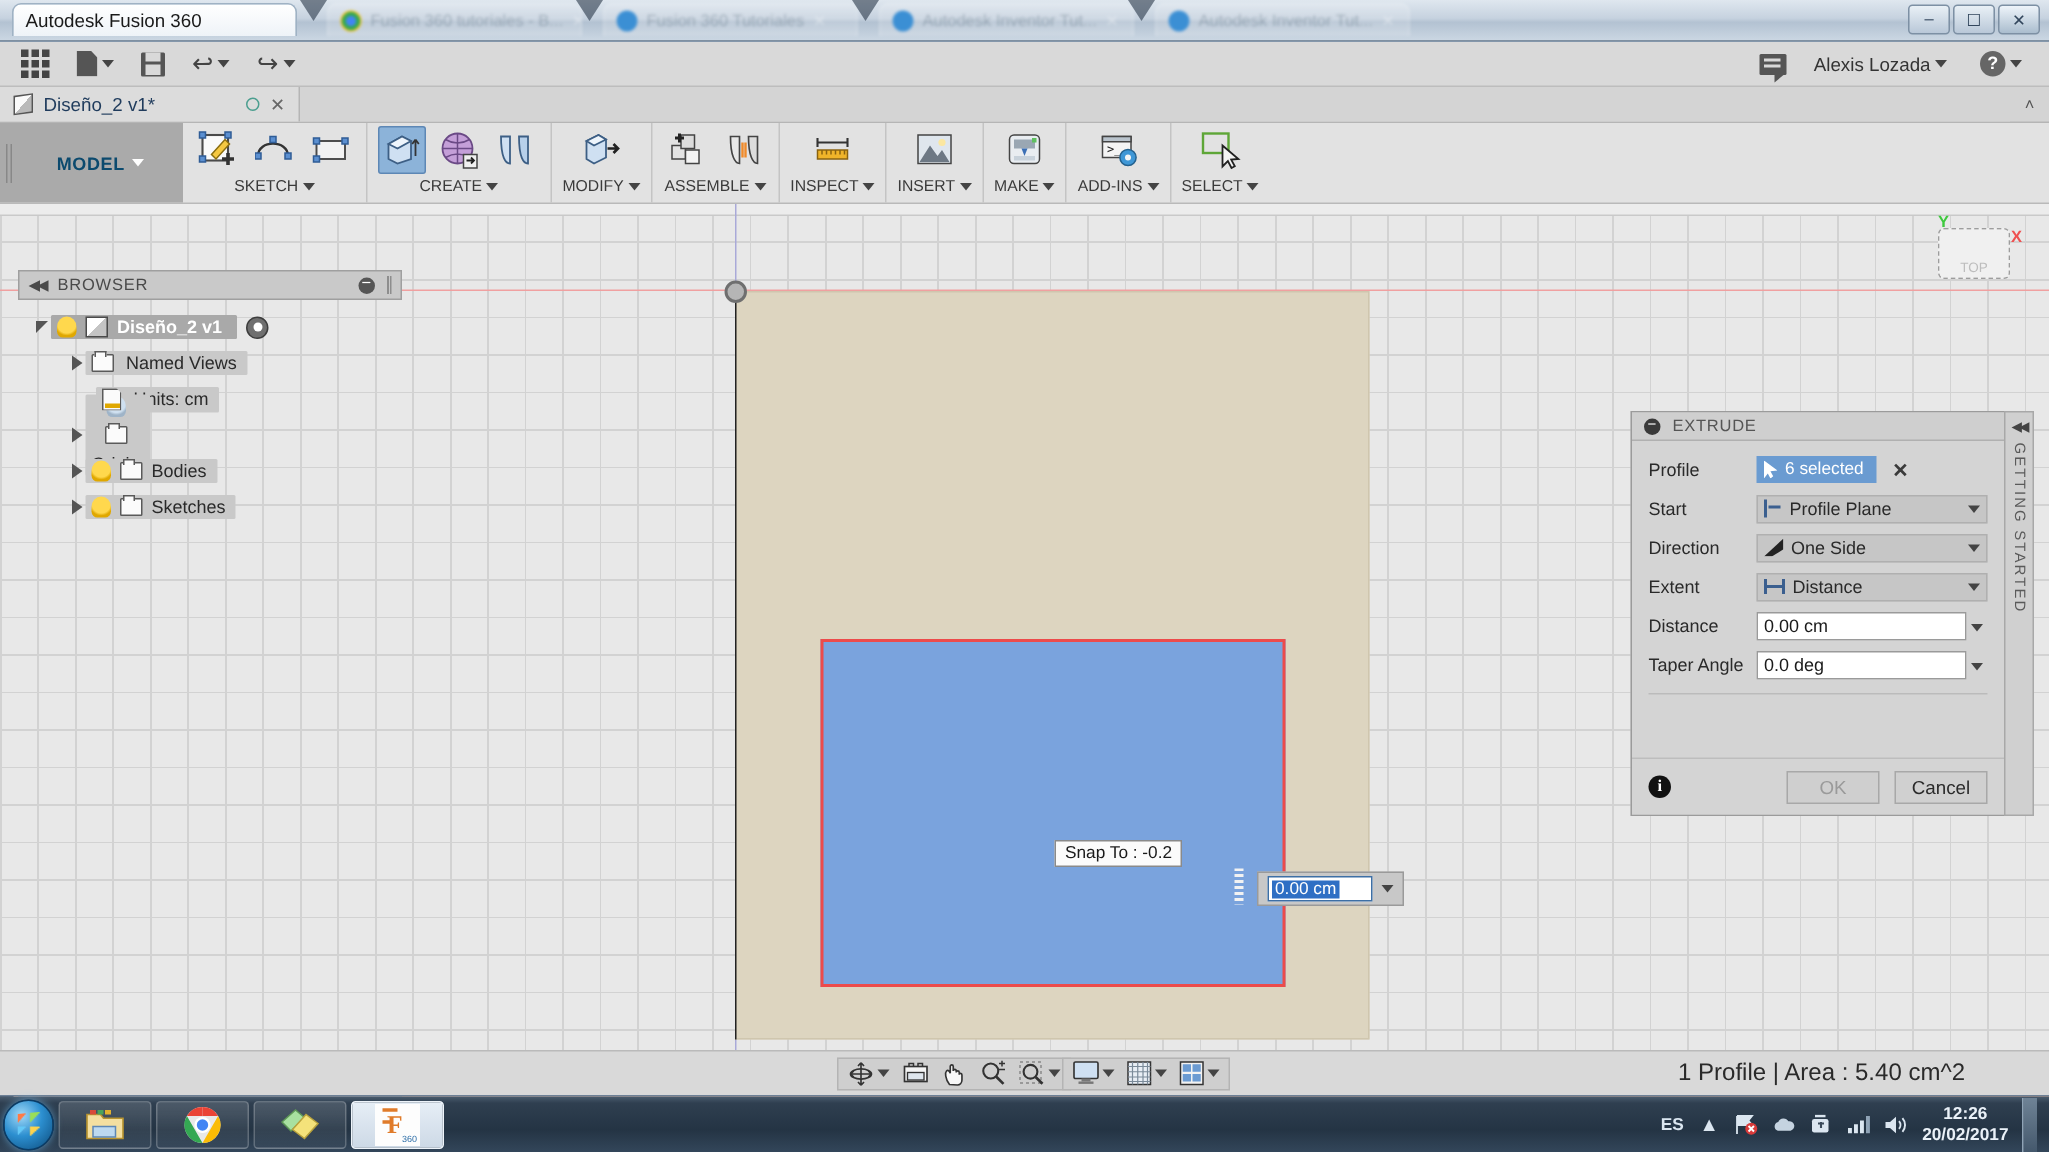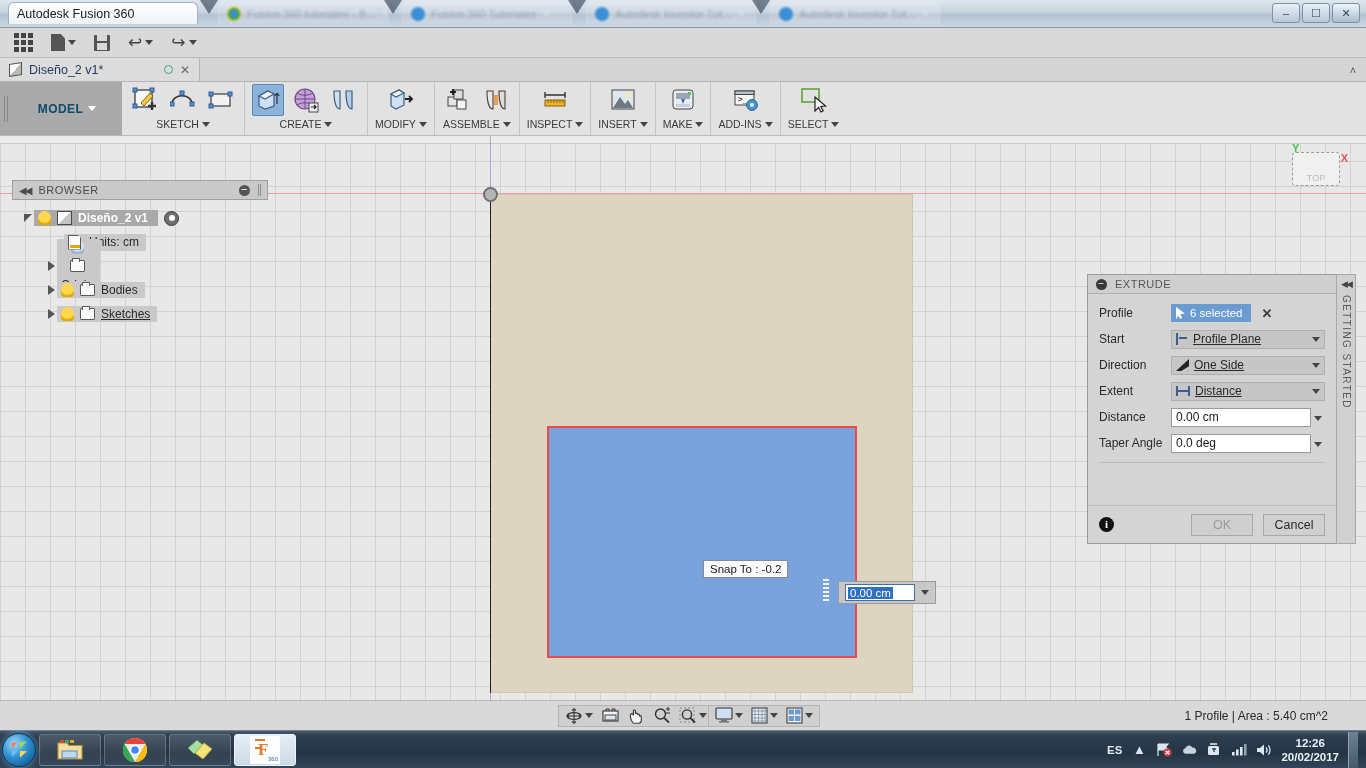--- a/index.html
+++ b/index.html
@@ -232,21 +232,21 @@
   .ex-row { display:flex; align-items:center; height:26px; }
   .ex-lbl { width:72px; font-size:12px; color:#2a2a2a; }
   .ex-ctl { flex:1; display:flex;align-items:center; }
   .sel-btn { background:#6a9bd1; color:#fff; font-size:11.5px; padding:3px 9px 3px 5px;
      display:flex;align-items:center;gap:5px; }
   .cursor-ico { display:inline-block; width:9px;height:12px; background:#fff;
      clip-path:polygon(0 0,0 100%,28% 72%,48% 100%,68% 88%,48% 60%,100% 55%); }
   .clear-x { margin-left:10px; font-size:13px; color:#3a3a3a; font-weight:bold;}
   .combo {
     flex:1; height:19px; background:#c6c6c6; border:1px solid #b0b0b0;
-    display:flex; align-items:center; gap:5px; padding:0 4px; font-size:12px; color:#2a2a2a;text-decoration:underline;
+    display:flex; align-items:center; gap:5px; padding:0 4px; font-size:12px; color:#2a2a2a;
   }
   .combo .ddarrow { margin-left:auto; width:0;height:0;border-left:4px solid transparent;
     border-right:4px solid transparent;border-top:5px solid #444; }
   .txtbox {
     flex:1; height:19px; background:#fff; border:1px solid #9a9a9a;
     display:flex; align-items:center; padding:0 4px; font-size:12px; color:#1a1a1a;
   }
   .txtbox + .ddarrow-out { width:14px;text-align:center; }
   .ico-pp { width:12px;height:12px; position:relative; }
   .ico-pp:before{content:"";position:absolute;left:0;top:0;width:2px;height:12px;background:#3b5f8f;}
@@ -282,21 +282,21 @@
   
   .navbar {
     position:absolute; left:0; bottom:0; width:1366px; height:30px;
     background:#d9d9d9; border-top:1px solid #bababa;
     display:flex; align-items:center;
   }
   .navgroup { position:absolute; left:558px; display:flex; align-items:center;
      background:#cfcfcf; border:1px solid #b4b4b4; height:22px; padding:0 3px; gap:2px;}
   .navgroup.g2 { left:708px; }
   .nvbtn { display:flex;align-items:center;gap:2px; padding:0 3px; height:20px; }
-  .status-right { position:absolute; right:38px; font-size:12px; color:#2a2a2a; }
+  .status-right { position:absolute; right:56px; font-size:16px; color:#2a2a2a; }
 
   
   .taskbar {
     position:absolute; left:0; top:730px; width:1366px; height:38px;
     background: linear-gradient(to bottom,#4a5c6e 0%, #2f3f50 12%, #243444 60%, #33465a 100%);
     border-top:1px solid #6d8096;
     display:flex; align-items:center; gap:3px; padding-left:2px;
   }
   .startorb {
     width:34px;height:34px;border-radius:50%;
@@ -390,20 +390,34 @@
       </div>
       <div class="tb-item">
         <span class="ico-undo">↩</span>
         <span class="caret"></span>
       </div>
       <div class="tb-item">
         <span class="ico-redo">↪</span>
         <span class="caret"></span>
       </div>
 
+      <div class="app-right">
+        <span class="ico-chat">
+            <i style="top:3px;width:11px"></i>
+            <i style="top:7px;width:11px"></i>
+          </span>
+        <span class="tb-item">
+          <span class="user-name">Alexis Lozada</span>
+          <span class="caret"></span>
+        </span>
+        <span class="tb-item">
+          <span class="ico-help">?</span>
+          <span class="caret"></span>
+        </span>
+      </div>
     </div>
 
     <div class="doctabs">
       <div class="doctab">
         <span class="cube-ico"></span>
         <span>Diseño_2 v1*</span>
         <span class="dt-dot"></span>
         <span class="dt-x">✕</span>
       </div>
       <div class="doctab-fill"></div>
@@ -651,20 +665,27 @@
           <span class="lbl" style="display:flex;align-items:center;gap:6px;">
             <span class="bulb bulb-on"></span>
             <span class="rootcube"></span>
             <span>Diseño_2 v1</span>
           </span>
           <span class="eye">
               <i></i>
             </span>
         </div>
 
+        <div class="trow" style="padding-left:22px;">
+          <span class="exp tri"></span>
+          <span class="lbl" style="display:flex;align-items:center;gap:8px;">
+            <span class="folder"></span>
+            <span>Named Views</span>
+          </span>
+        </div>
 
         <div class="trow" style="padding-left:40px;">
           <span class="lbl" style="display:flex;align-items:center;gap:8px;">
             <span class="docico"></span>
             <span>Units: cm</span>
           </span>
         </div>
 
         <div class="trow" style="padding-left:22px;">
           <span class="exp tri"></span>
@@ -677,21 +698,21 @@
 
         <div class="trow" style="padding-left:22px;">
           <span class="exp tri"></span>
           <span class="lbl" style="display:flex;align-items:center;gap:6px;">
             <span class="bulb bulb-on"></span>
             <span class="folder"></span>
             <span>Bodies</span>
           </span>
         </div>
 
-        <div class="trow" style="padding-left:22px;text-decoration:underline;">
+        <div class="trow" style="padding-left:22px;">
           <span class="exp tri"></span>
           <span class="lbl" style="display:flex;align-items:center;gap:6px;">
             <span class="bulb bulb-on"></span>
             <span class="folder"></span>
             <span>Sketches</span>
           </span>
         </div>
       </div>
 
       <div class="comments">

